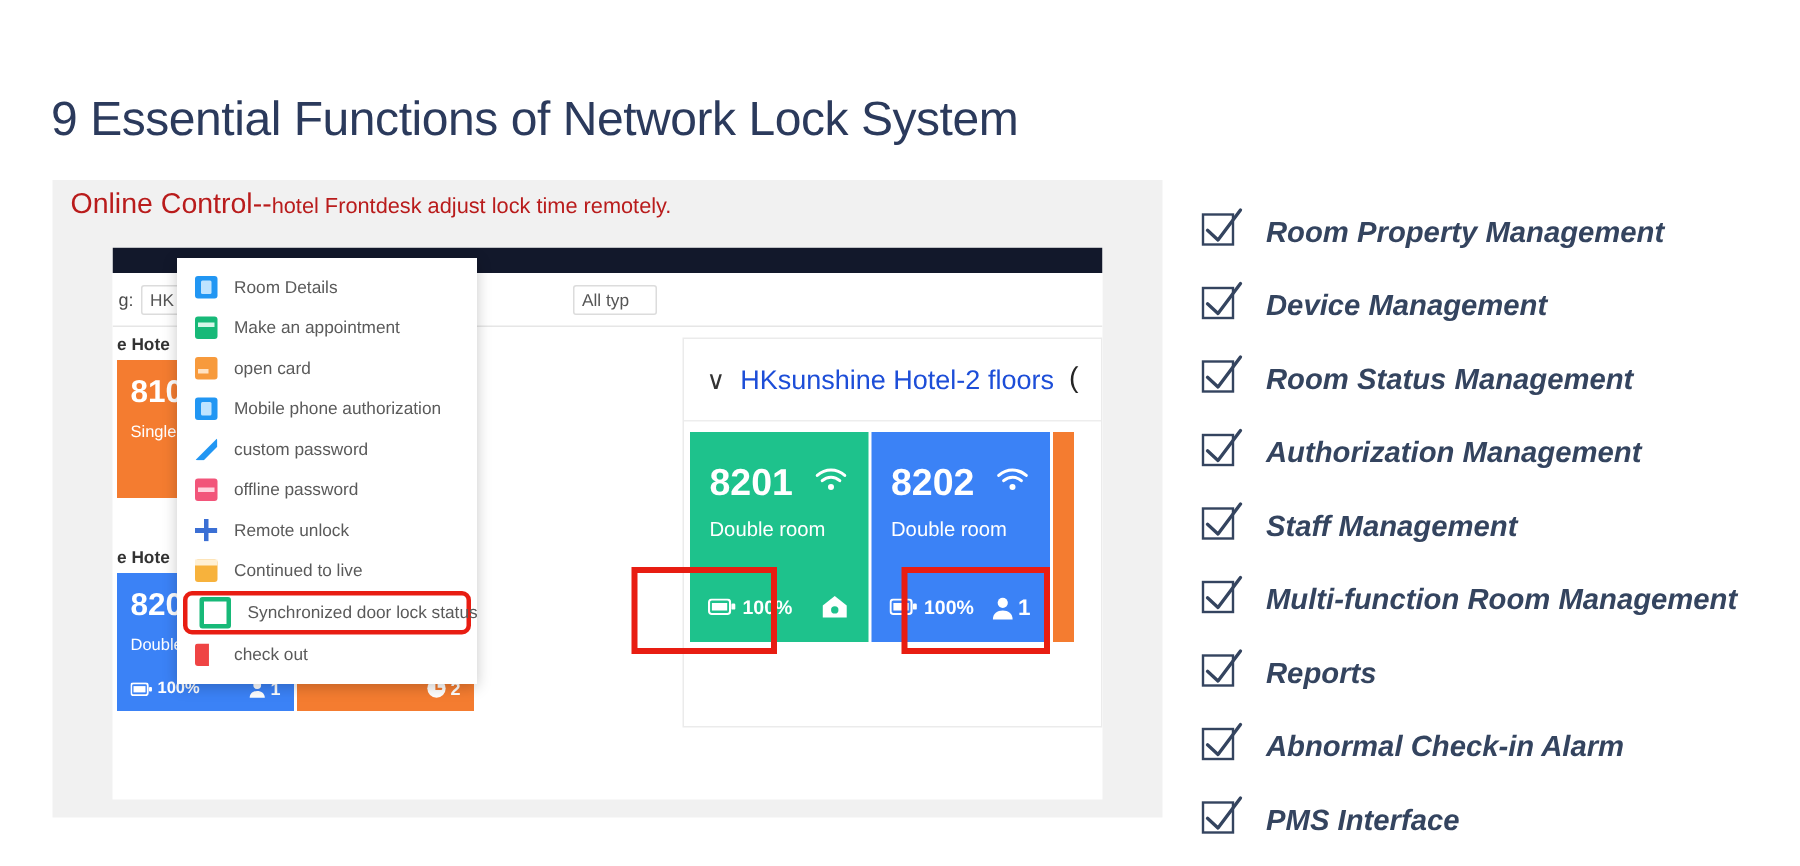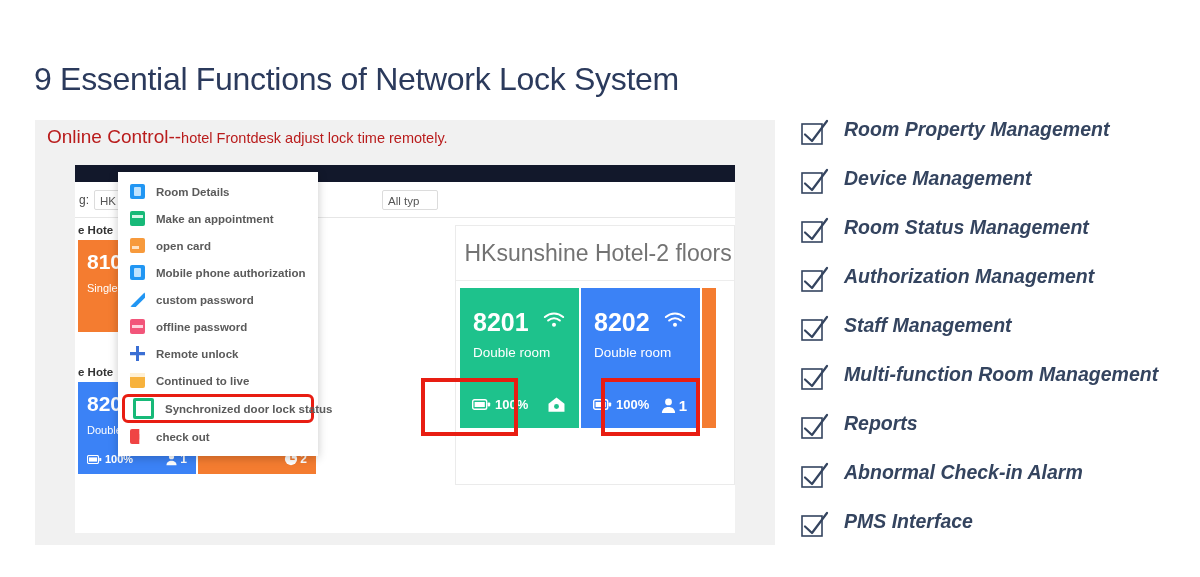--- a/index.html
+++ b/index.html
@@ -187,22 +187,22 @@
     gap: 10px;
     border-bottom: 1px solid #ededed;
     background: #fff;
   }
   #right-panel-header .chevron {
     font-size: 17px;
     color: #333;
     font-weight: 300;
   }
   #right-panel-header .hdr-text {
-    font-size: 23px;
-    color: #737373;
+    font-size: 18px;
+    color: #1d4ed8;
     white-space: nowrap;
   }
   #right-panel-header .hdr-tail {
     font-size: 19px;
     color: #262626;
   }
   #big-room-row {
     display: flex;
     gap: 2px;
     padding: 7px 0 0 4px;
@@ -264,21 +264,20 @@
   
   #context-menu {
     position: absolute;
     left: 118px;
     top: 172px;
     width: 200px;
     background: #ffffff;
     box-shadow: 0 2px 9px rgba(0,0,0,0.22);
     padding: 6px 0;
     z-index: 40;
-    font-weight: bold;
   }
   .menu-item {
     display: flex;
     align-items: center;
     height: 27px;
     padding-left: 12px;
     font-size: 11.5px;
     color: #5a5a5a;
     white-space: nowrap;
     position: relative;
@@ -318,21 +317,21 @@
 
   
   #checklist {
     position: absolute;
     left: 800px;
     top: 118px;
     width: 390px;
   }
   .check-row {
     display: flex;
-    align-items: flex-start;
+    align-items: flex-end;
     height: 49px;
     gap: 14px;
   }
   .check-box-wrap {
     width: 30px;
     height: 30px;
     position: relative;
     flex: none;
   }
   .check-label {

